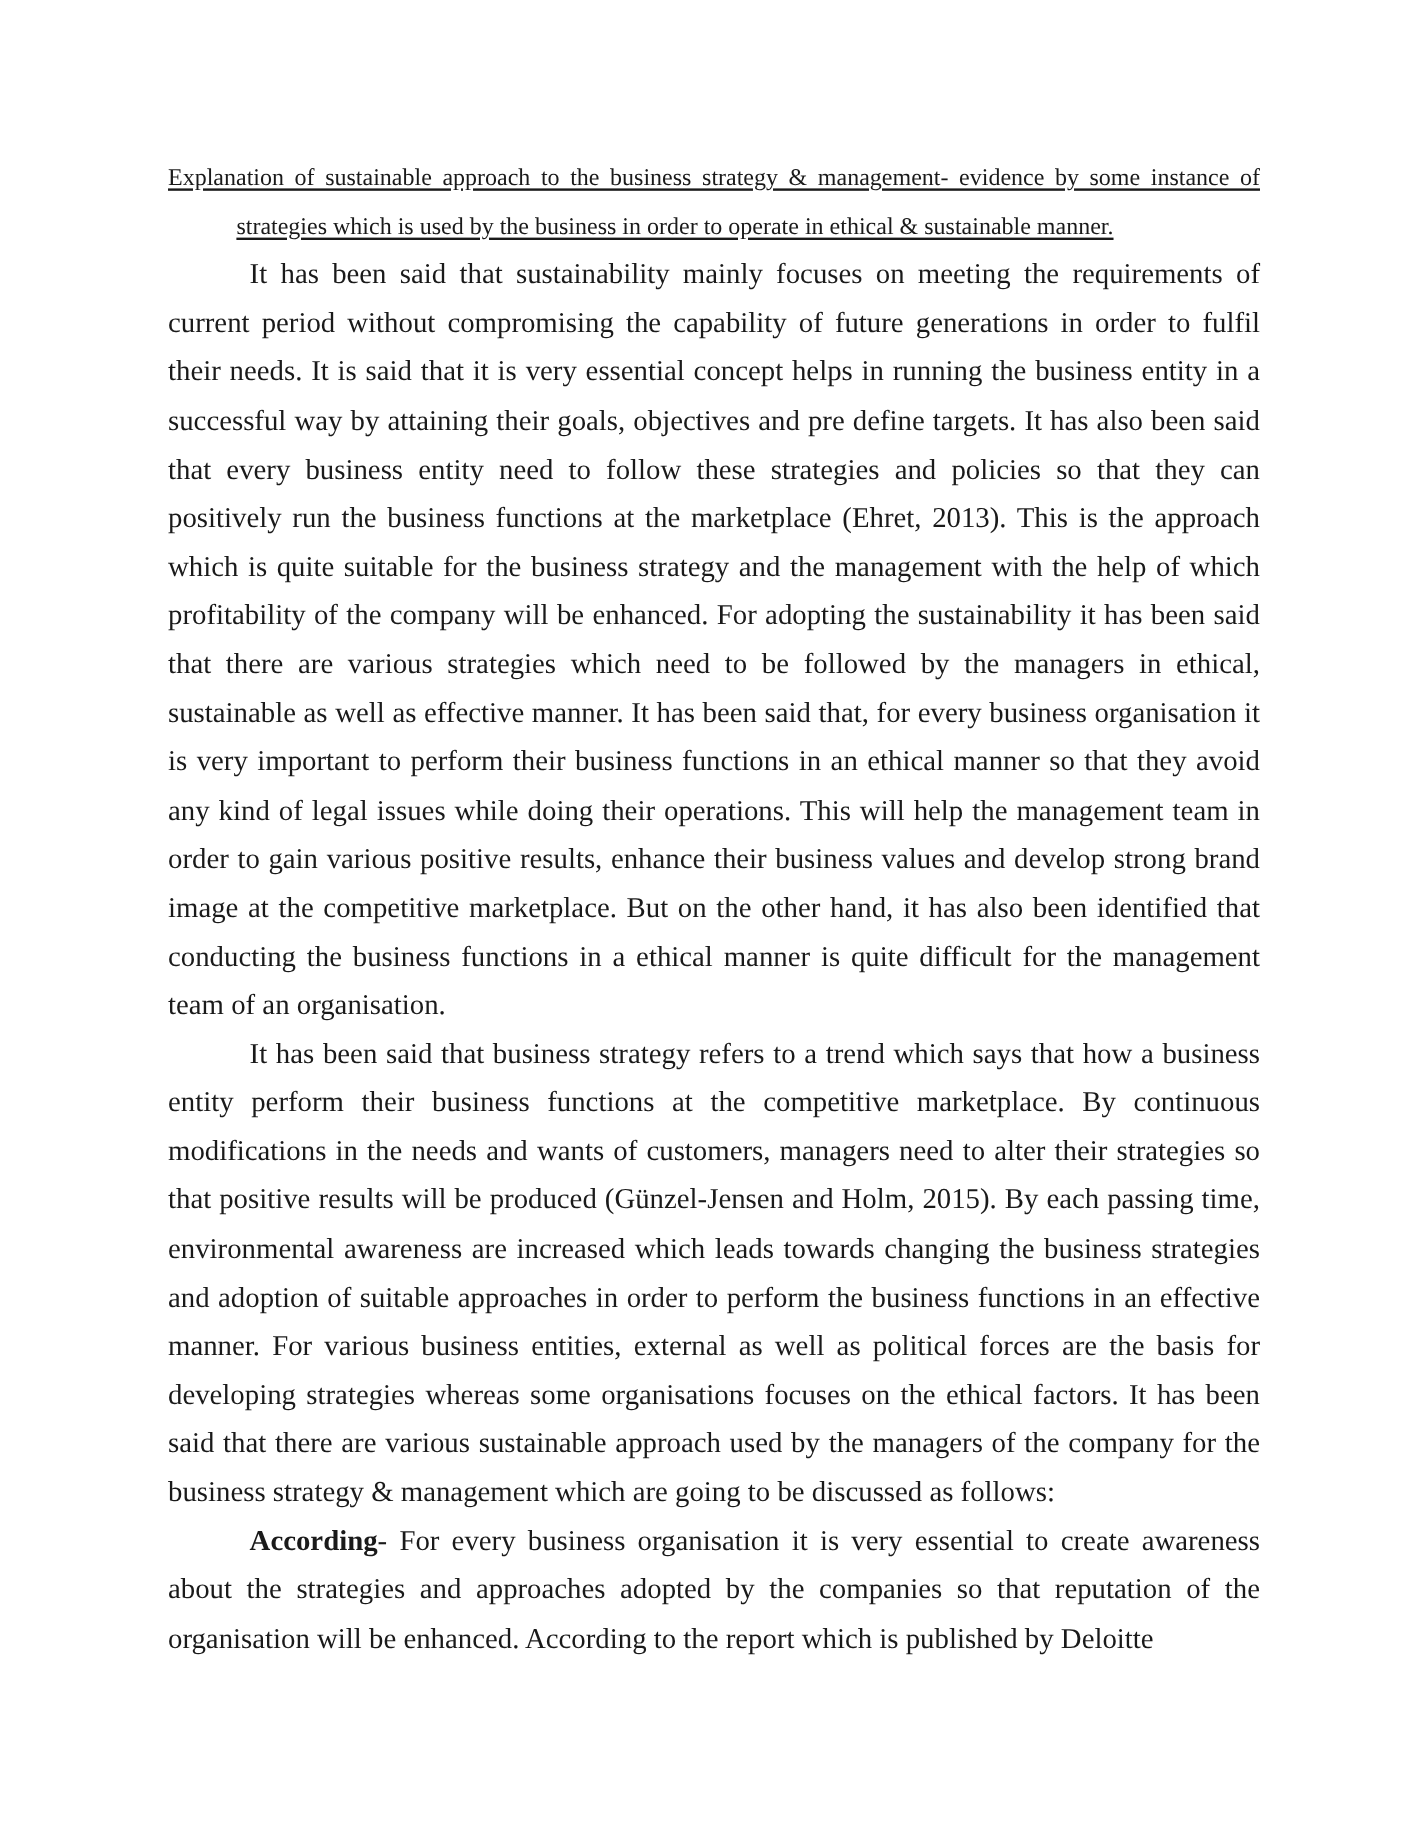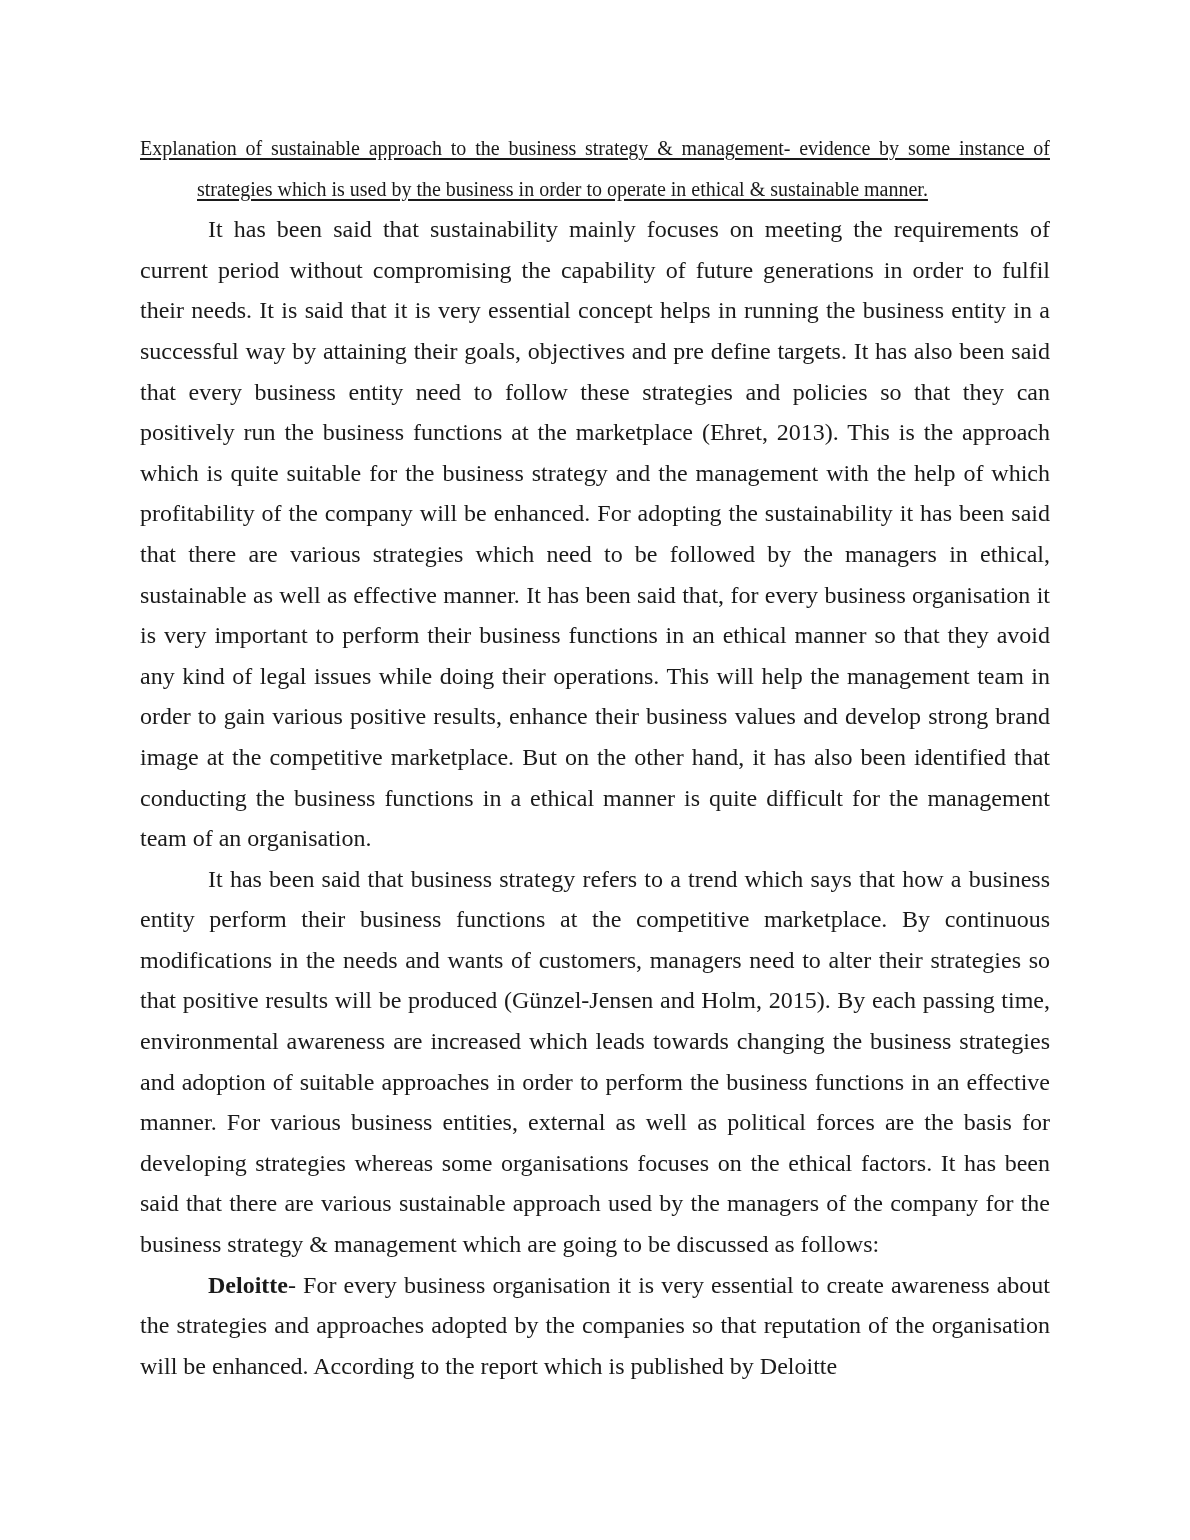--- a/index.html
+++ b/index.html
@@ -45,15 +45,15 @@
 <body>
 
 <div class="page">
 
   <h1 class="doc-heading">Explanation of sustainable approach to the business strategy &amp; management- evidence by some instance of strategies which is used by the business in order to operate in ethical &amp; sustainable manner.</h1>
 
   <p class="doc-paragraph">It has been said that sustainability mainly focuses on meeting the requirements of current period without compromising the capability of future generations in order to fulfil their needs. It is said that it is very essential concept helps in running the business entity in a successful way by attaining their goals, objectives and pre define targets. It has also been said that every business entity need to follow these strategies and policies so that they can positively run the business functions at the marketplace (Ehret, 2013). This is the approach which is quite suitable for the business strategy and the management with the help of which profitability of the company will be enhanced. For adopting the sustainability it has been said that there are various strategies which need to be followed by the managers in ethical, sustainable as well as effective manner. It has been said that, for every business organisation it is very important to perform their business functions in an ethical manner so that they avoid any kind of legal issues while doing their operations. This will help the management team in order to gain various positive results, enhance their business values and develop strong brand image at the competitive marketplace. But on the other hand, it has also been identified that conducting the business functions in a ethical manner is quite difficult for the management team of an organisation.</p>
 
   <p class="doc-paragraph">It has been said that business strategy refers to a trend which says that how a business entity perform their business functions at the competitive marketplace. By continuous modifications in the needs and wants of customers, managers need to alter their strategies so that positive results will be produced (Günzel-Jensen and Holm, 2015). By each passing time, environmental awareness are increased which leads towards changing the business strategies and adoption of suitable approaches in order to perform the business functions in an effective manner. For various business entities, external as well as political forces are the basis for developing strategies whereas some organisations focuses on the ethical factors. It has been said that there are various sustainable approach used by the managers of the company for the business strategy &amp; management which are going to be discussed as follows:</p>
 
-  <p class="doc-paragraph"><span class="lead-bold">Deloitte</span><span>- For every business organisation it is very essential to create awareness about the strategies and approaches adopted by the companies so that reputation of the organisation will be enhanced. According to the report which is published by Deloitte</span></p>
+  <p class="doc-paragraph"><span class="lead-bold">According</span><span>- For every business organisation it is very essential to create awareness about the strategies and approaches adopted by the companies so that reputation of the organisation will be enhanced. According to the report which is published by Deloitte</span></p>
 
 </div>
 
 </body></html>

